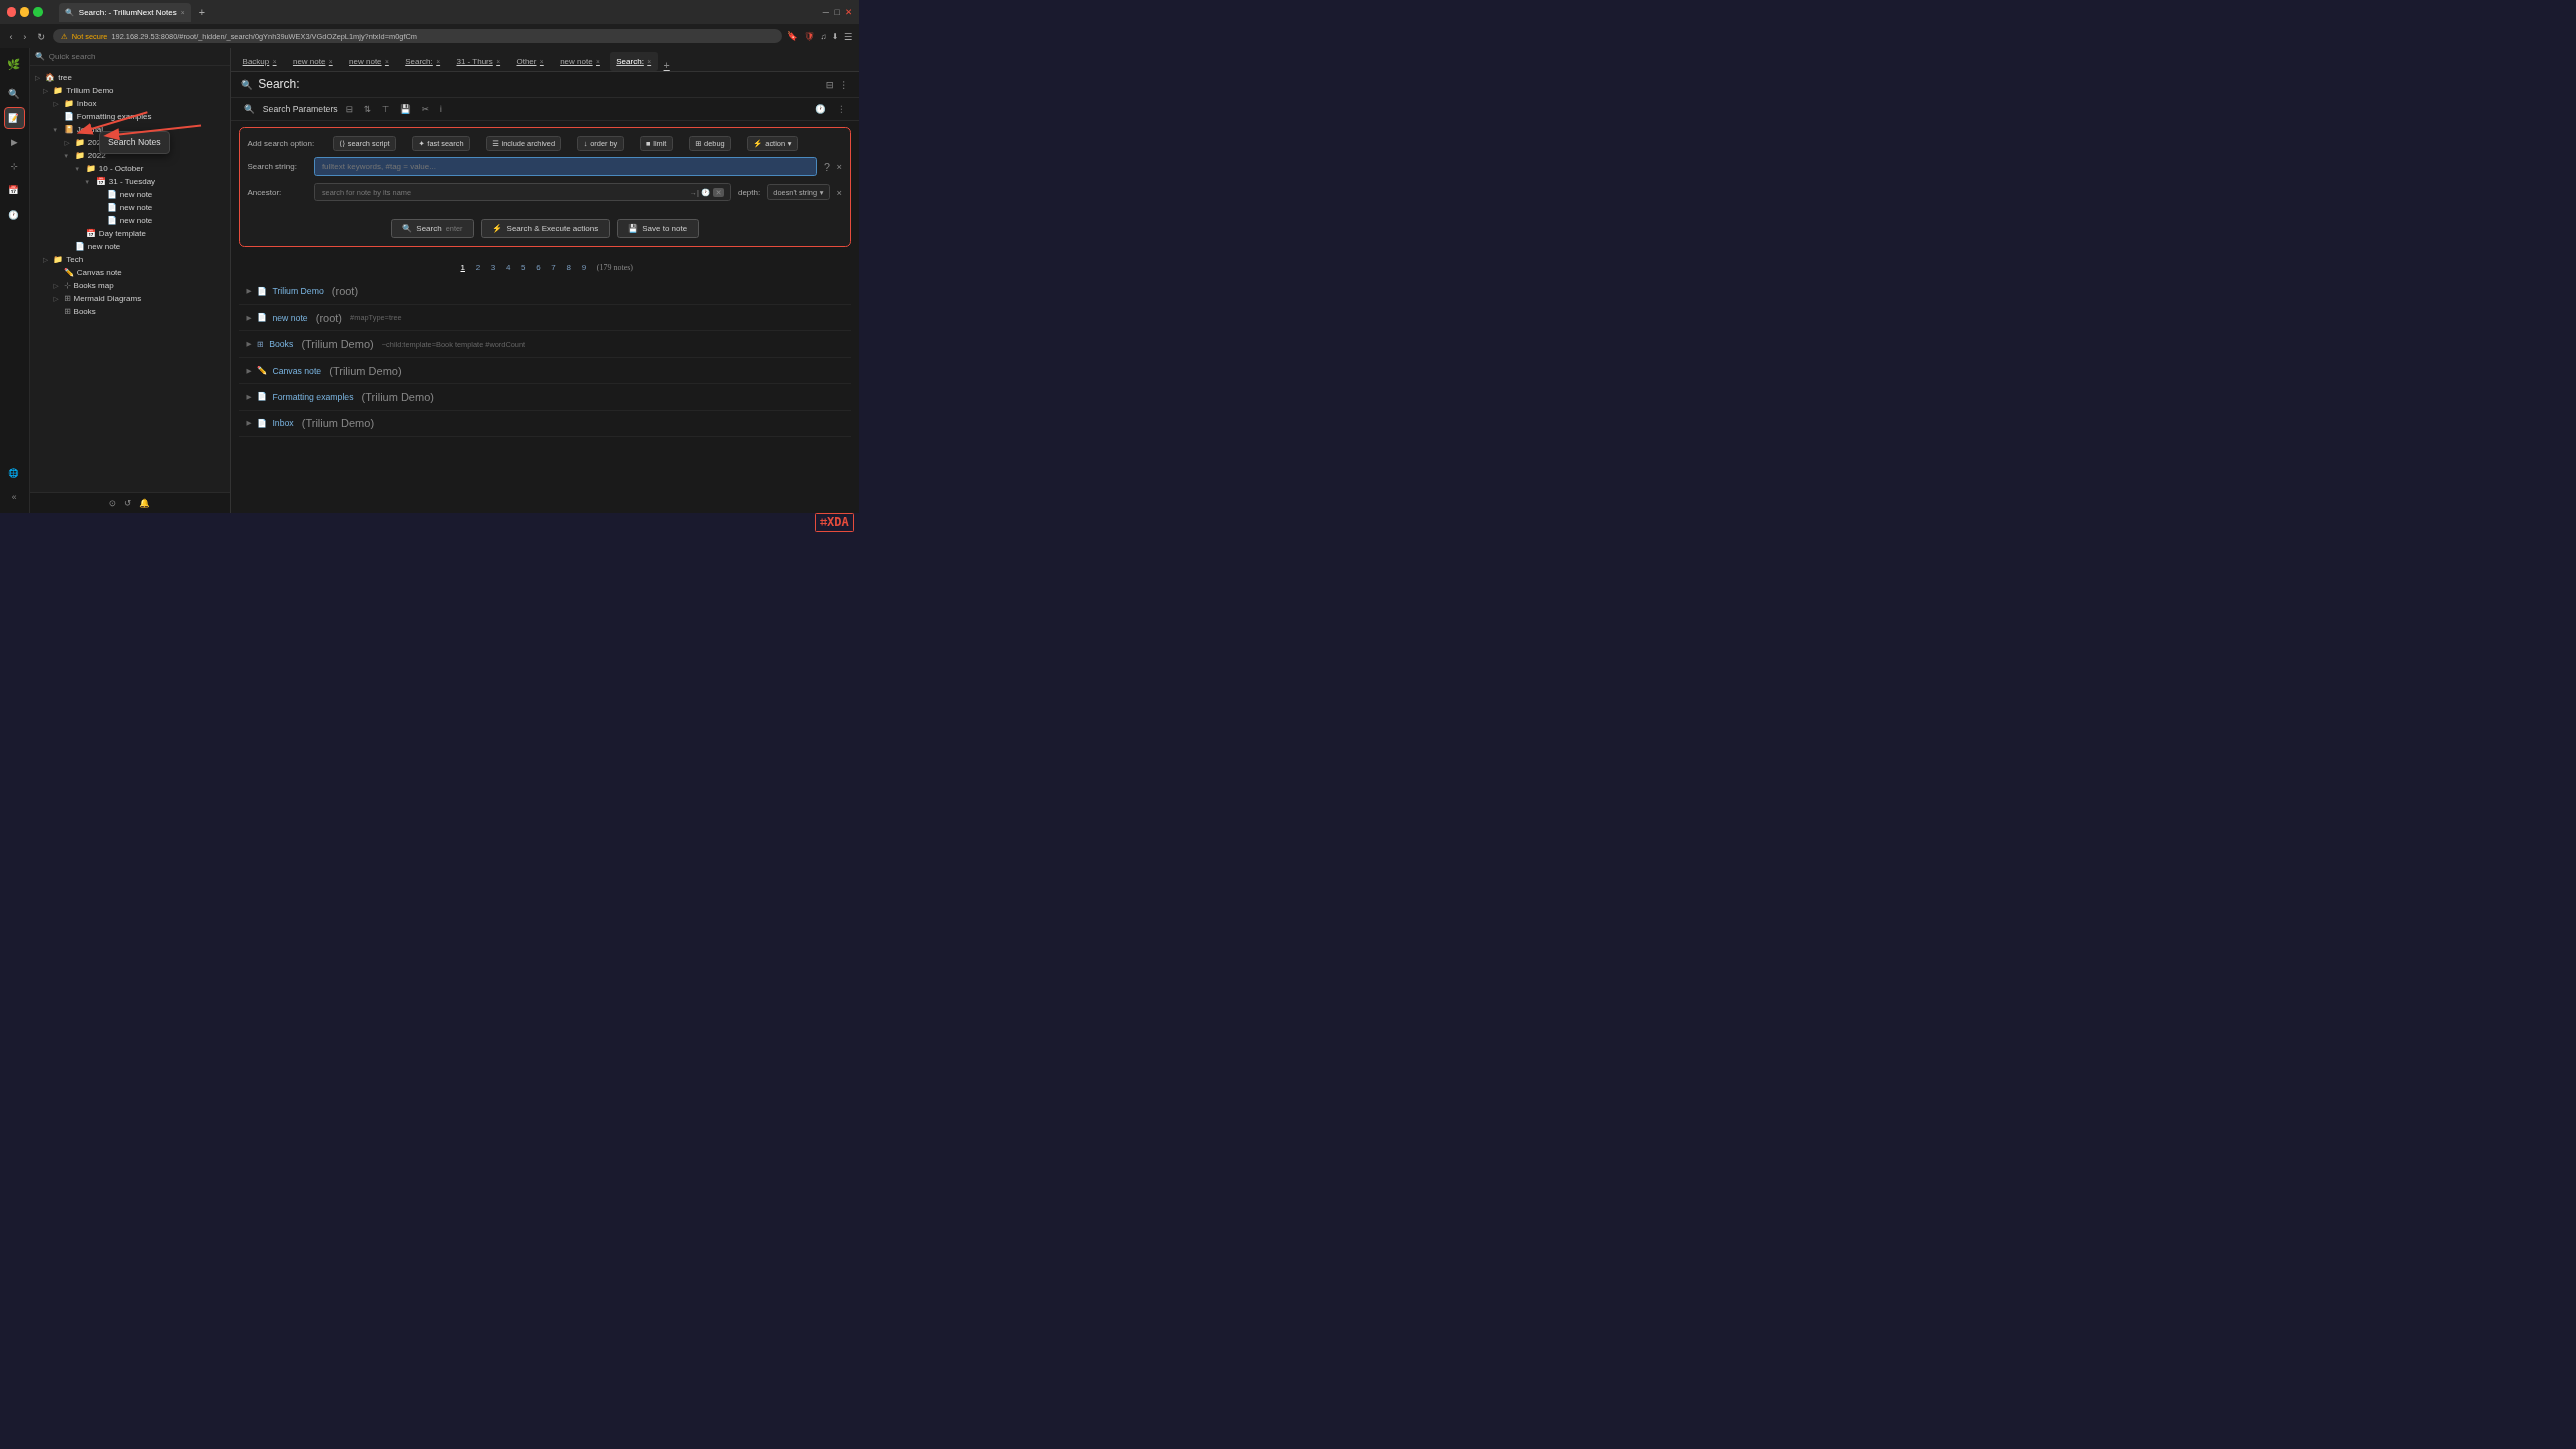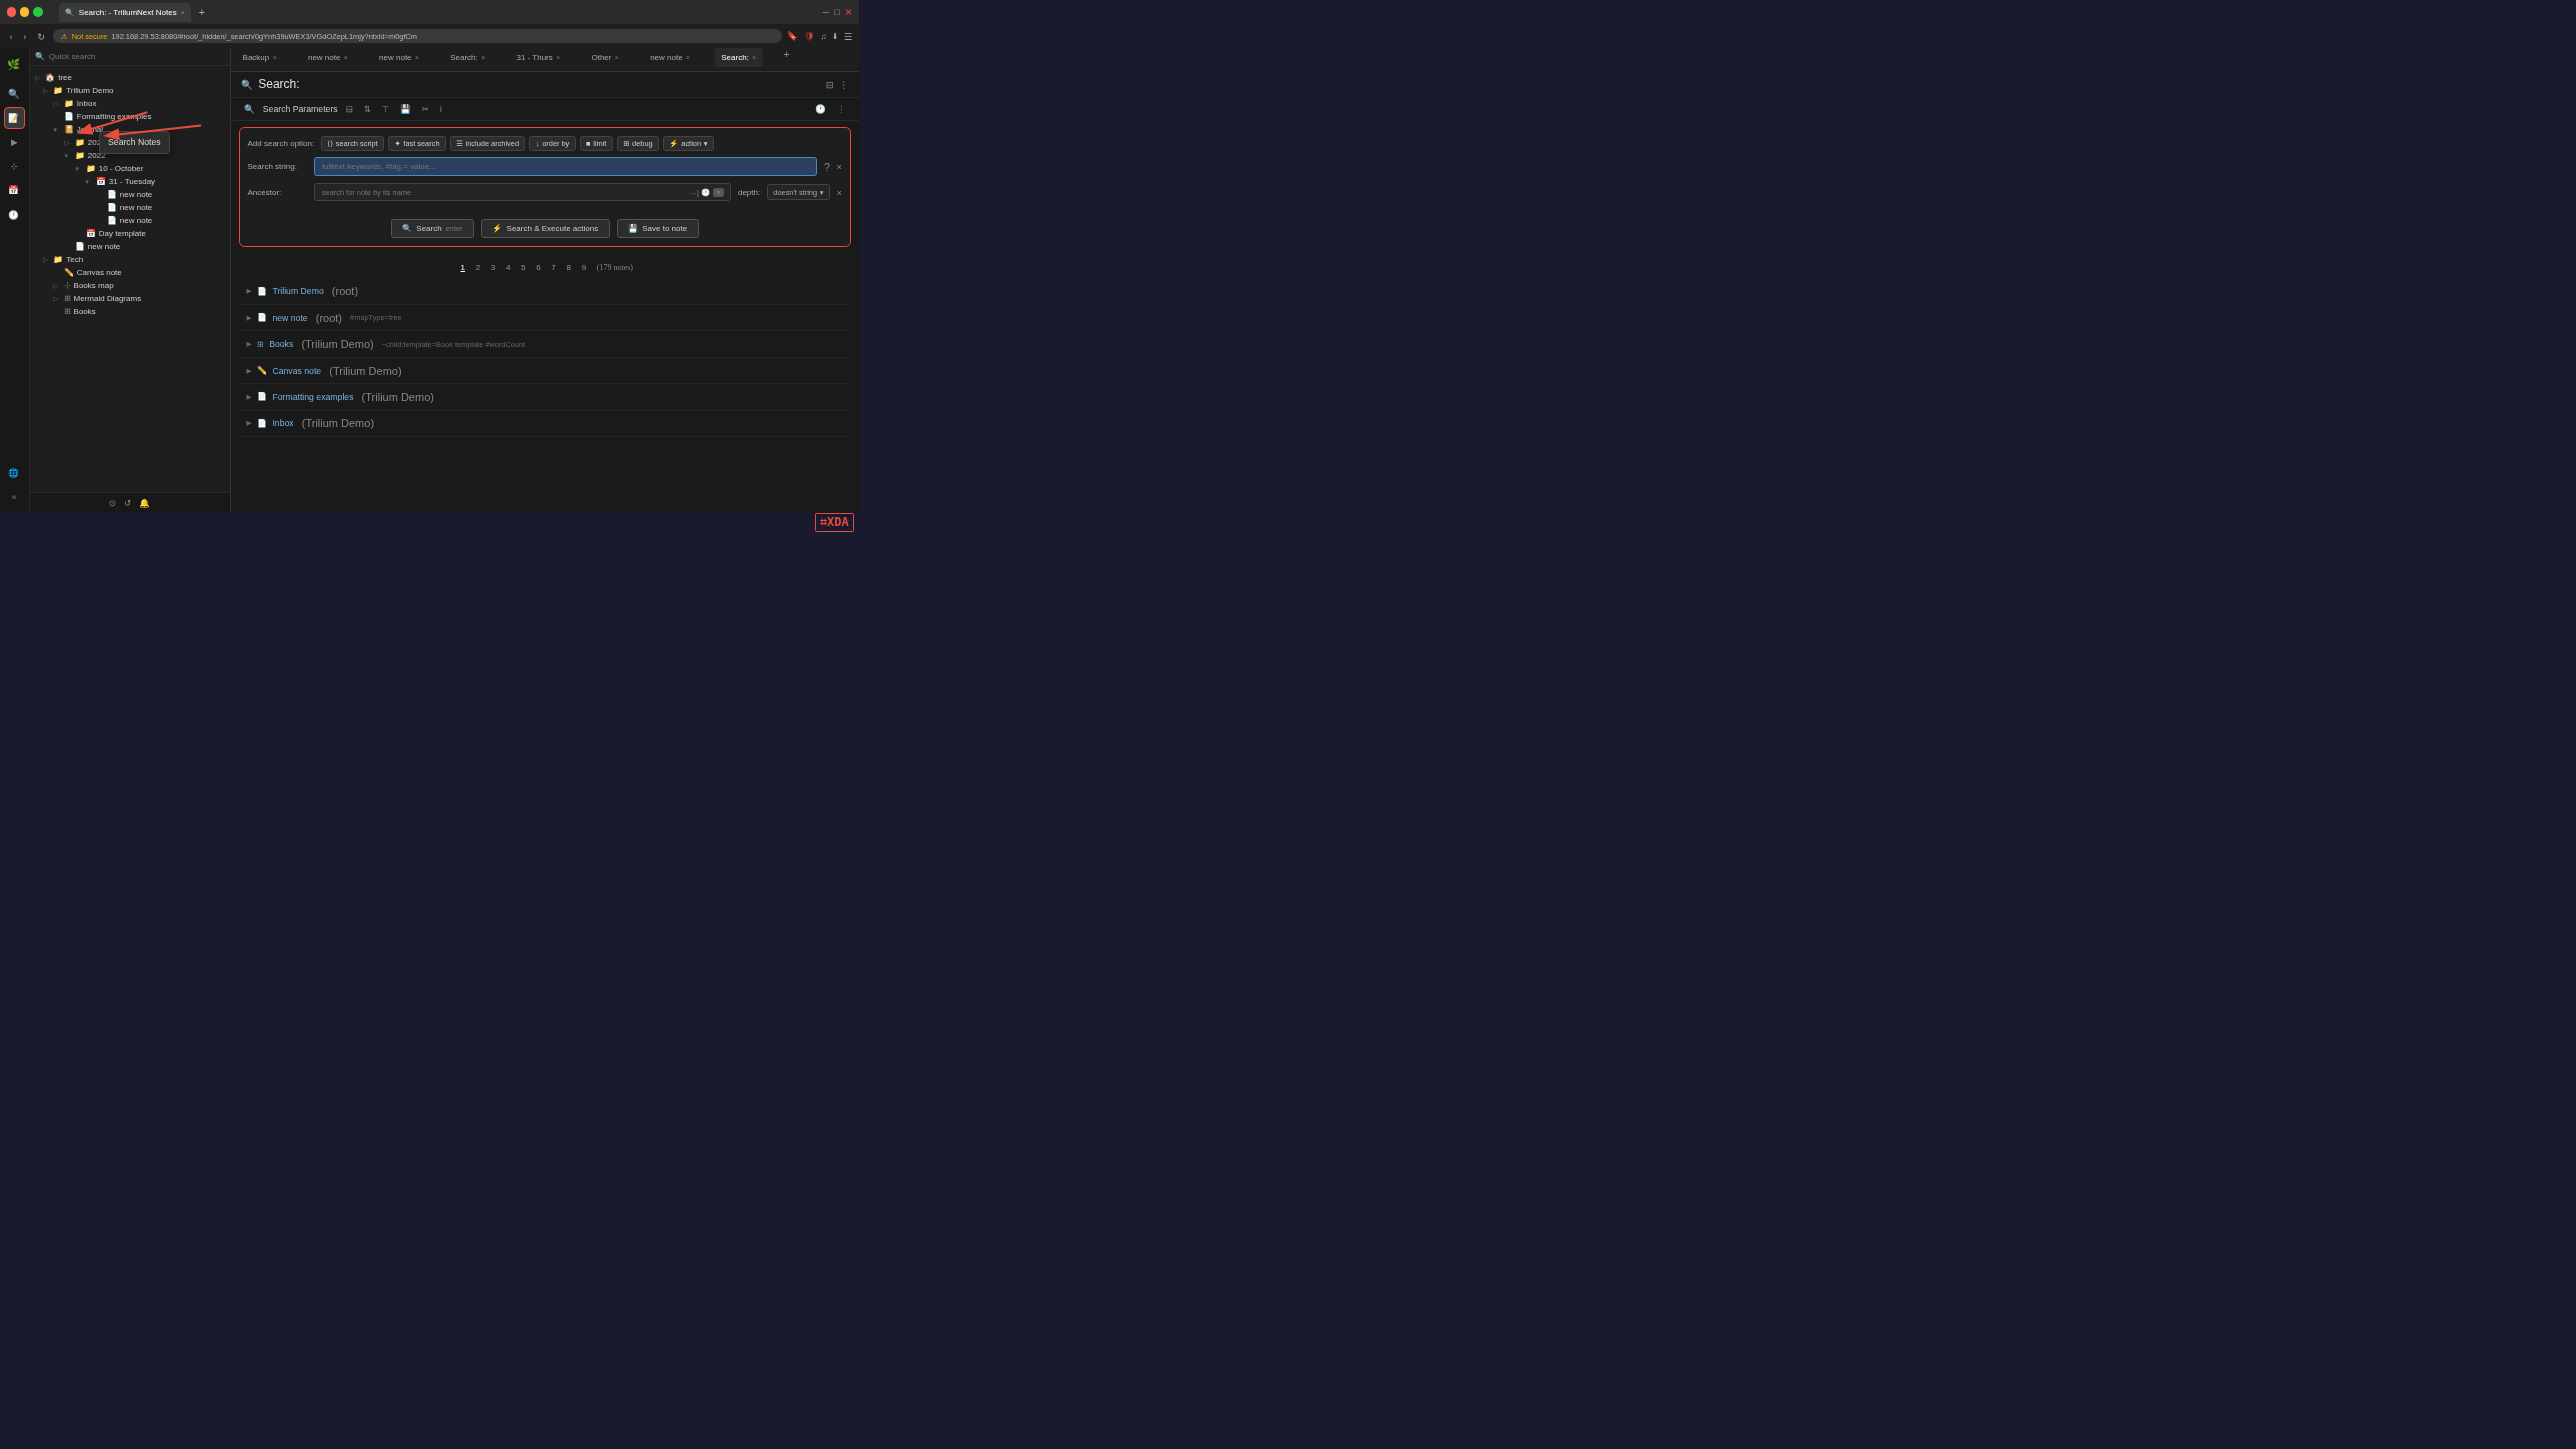--- a/index.html
+++ b/index.html
@@ -193,26 +193,27 @@
       flex: 1;
       display: flex;
       flex-direction: column;
       background: #1a1a1a;
       overflow: hidden;
     }
 
     
     .app-tabs {
       display: flex;
-      align-items: flex-start;
+      align-items: flex-end;
       background: #1e1e1e;
       padding: 0 5.4px;
       height: 24px;
       border-bottom: 0.7px solid #333;
-      gap: 18px;
+      gap: 3px;
+      text-decoration: underline;
     }
     .app-tab {
       display: flex;
       align-items: center;
       padding: 0 6.7px;
       height: 19px;
       border-radius: 2.7px;
       font-size: 8px;
       color: #aaa;
       background: transparent;
@@ -272,21 +273,21 @@
       margin: 5.4px 8px;
       border: 1.3px solid #e74c3c;
       border-radius: 5.4px;
       background: #1e1e1e;
       padding: 8px;
     }
 
     .search-options-row {
       display: flex;
       align-items: center;
-      gap: 4px;
+      gap: 16px;
       margin-bottom: 6.7px;
       flex-wrap: wrap;
     }
     .search-option-label {
       color: #aaa;
       font-size: 8px;
       margin-right: 2.7px;
     }
     .search-option-btn {
       display: flex;

